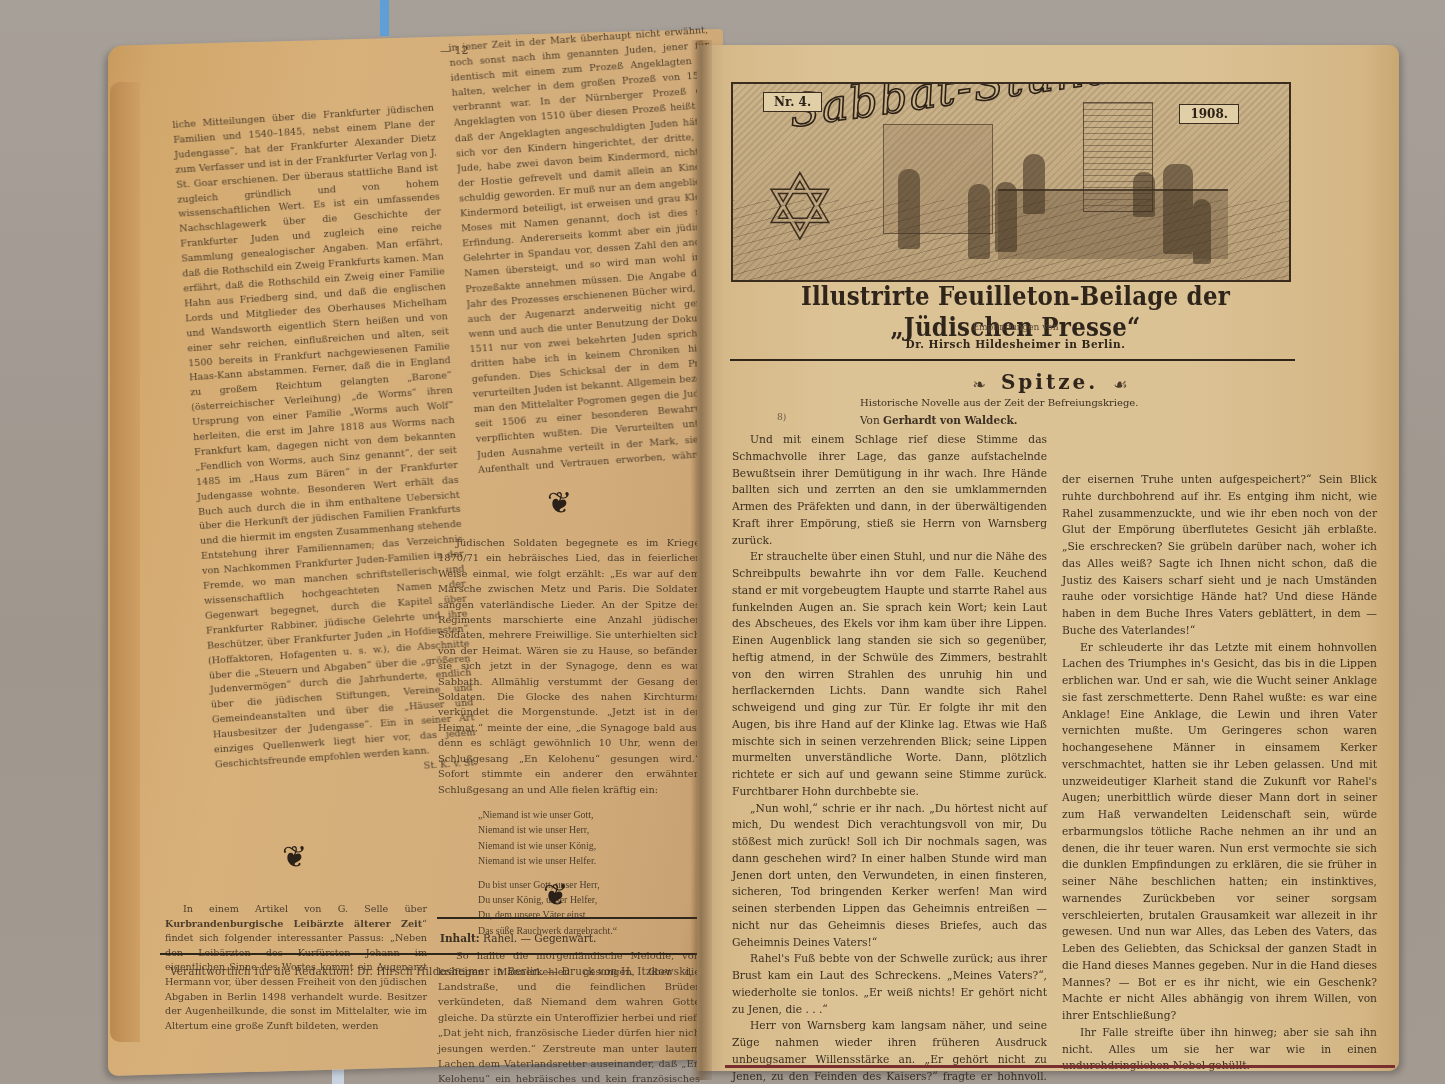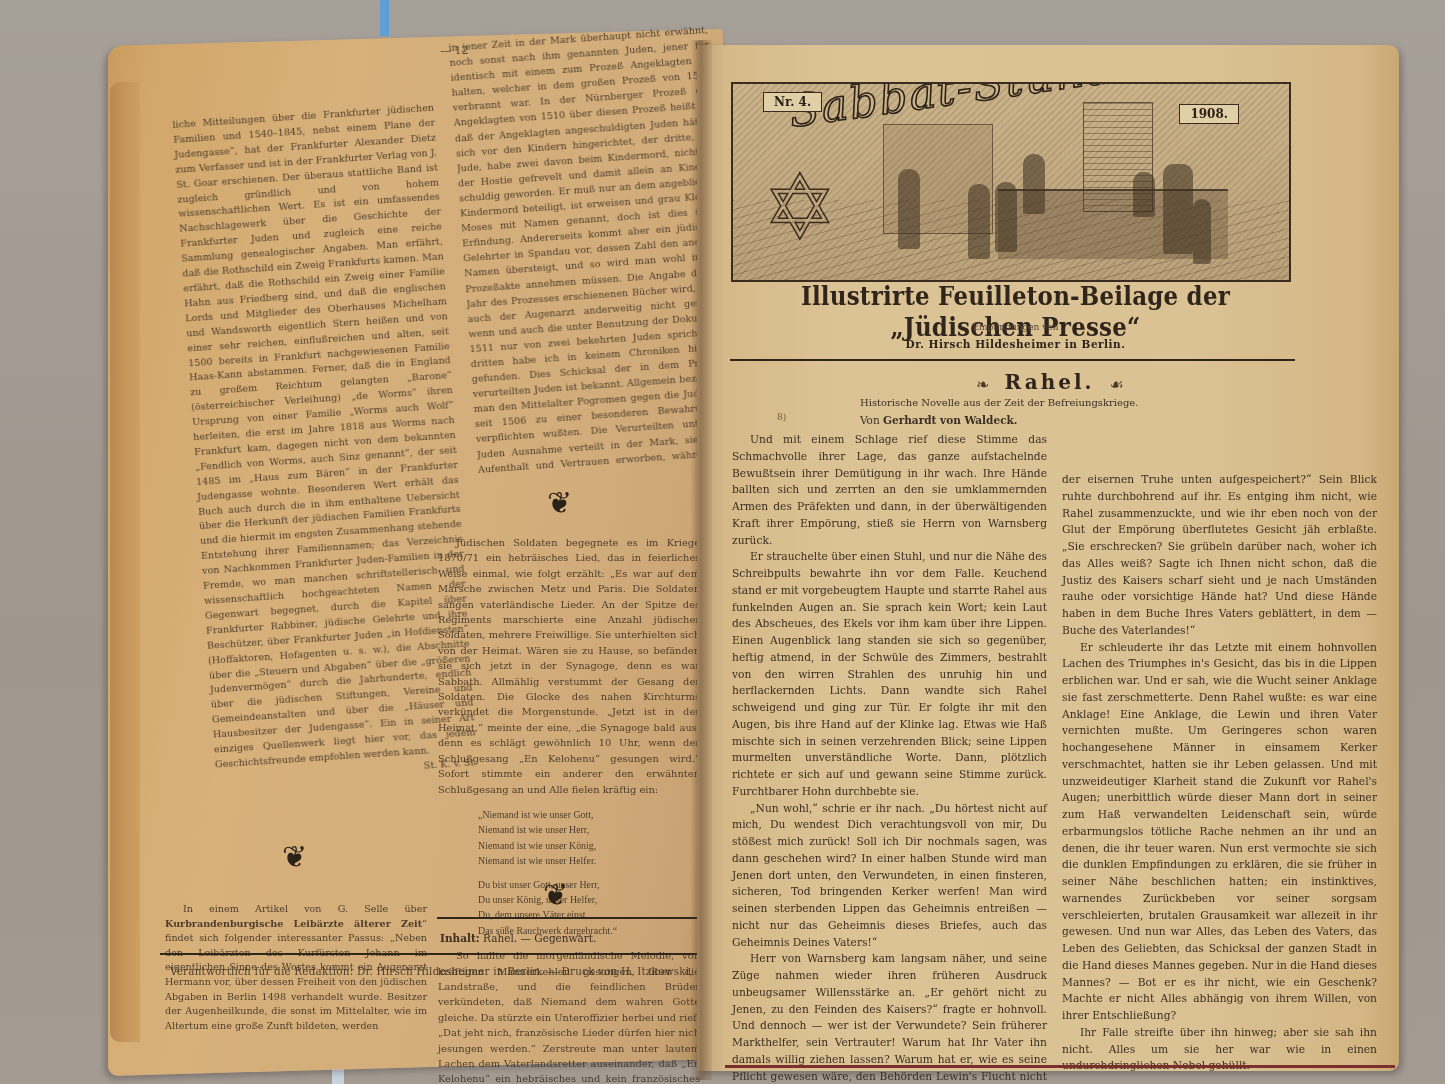--- a/index.html
+++ b/index.html
@@ -220,34 +220,35 @@
   <div class="year-label">1908.</div>
 </div>
 
 <div class="supplement-title">Illustrirte Feuilleton-Beilage der „Jüdischen Presse“</div>
 <div class="editor-label">Empfindungen von</div>
 <div class="editor-name">Dr. Hirsch Hildesheimer in Berlin.</div>
 <div class="masthead-rule"></div>
 
 <div class="story-title-wrap">
   <span class="flourish">❧</span>
-  <span class="story-title">Rahel.</span>
+  <span class="story-title">Spitze.</span>
   <span class="flourish">☙</span>
 </div>
 <div class="story-subtitle">Historische Novelle aus der Zeit der Befreiungskriege.</div>
 <div class="story-byline">
   <span>Von</span>
   <b>Gerhardt von Waldeck.</b>
 </div>
 <div class="installment">8)</div>
 
 <div class="col right-col-1" style="top:432px;">
   <p>Und mit einem Schlage rief diese Stimme das Schmachvolle ihrer Lage, das ganze aufstachelnde Bewußtsein ihrer Demütigung in ihr wach. Ihre Hände ballten sich und zerrten an den sie umklammernden Armen des Präfekten und dann, in der überwältigenden Kraft ihrer Empörung, stieß sie Herrn von Warnsberg zurück.</p>
   <p>Er strauchelte über einen Stuhl, und nur die Nähe des Schreibpults bewahrte ihn vor dem Falle. Keuchend stand er mit vorgebeugtem Haupte und starrte Rahel aus funkelnden Augen an. Sie sprach kein Wort; kein Laut des Abscheues, des Ekels vor ihm kam über ihre Lippen. Einen Augenblick lang standen sie sich so gegenüber, heftig atmend, in der Schwüle des Zimmers, bestrahlt von den wirren Strahlen des unruhig hin und herflackernden Lichts. Dann wandte sich Rahel schweigend und ging zur Tür. Er folgte ihr mit den Augen, bis ihre Hand auf der Klinke lag. Etwas wie Haß mischte sich in seinen verzehrenden Blick; seine Lippen murmelten unverständliche Worte. Dann, plötzlich richtete er sich auf und gewann seine Stimme zurück. Furchtbarer Hohn durchbebte sie.</p>
   <p>„Nun wohl,“ schrie er ihr nach. „Du hörtest nicht auf mich, Du wendest Dich verachtungsvoll von mir, Du stößest mich zurück! Soll ich Dir nochmals sagen, was dann geschehen wird? In einer halben Stunde wird man Jenen dort unten, den Verwundeten, in einen finsteren, sicheren, Tod bringenden Kerker werfen! Man wird seinen sterbenden Lippen das Geheimnis entreißen — nicht nur das Geheimnis dieses Briefes, auch das Geheimnis Deines Vaters!“</p>
+  <p>Rahel's Fuß bebte von der Schwelle zurück; aus ihrer Brust kam ein Laut des Schreckens. „Meines Vaters?“, wiederholte sie tonlos. „Er weiß nichts! Er gehört nicht zu Jenen, die . . .“</p>
   <p>Herr von Warnsberg kam langsam näher, und seine Züge nahmen wieder ihren früheren Ausdruck unbeugsamer Willensstärke an. „Er gehört nicht zu Jenen, zu den Feinden des Kaisers?“ fragte er hohnvoll. Und dennoch — wer ist der Verwundete? Sein früherer Markthelfer, sein Vertrauter! Warum hat Ihr Vater ihn damals willig ziehen lassen? Warum hat er, wie es seine Pflicht gewesen wäre, den Behörden Lewin's Flucht nicht angezeigt? Weil er sie billigte, weil er mit ihren Zielen einverstanden war!“</p>
 
 </div>
 
 <div class="col right-col-2" style="top:432px;">
   <p class="noindent">der eisernen Truhe unten aufgespeichert?“ Sein Blick ruhte durchbohrend auf ihr. Es entging ihm nicht, wie Rahel zusammenzuckte, und wie ihr eben noch von der Glut der Empörung überflutetes Gesicht jäh erblaßte. „Sie erschrecken? Sie grübeln darüber nach, woher ich das Alles weiß? Sagte ich Ihnen nicht schon, daß die Justiz des Kaisers scharf sieht und je nach Umständen rauhe oder vorsichtige Hände hat? Und diese Hände haben in dem Buche Ihres Vaters geblättert, in dem — Buche des Vaterlandes!“</p>
   <p>Er schleuderte ihr das Letzte mit einem hohnvollen Lachen des Triumphes in's Gesicht, das bis in die Lippen erblichen war. Und er sah, wie die Wucht seiner Anklage sie fast zerschmetterte. Denn Rahel wußte: es war eine Anklage! Eine Anklage, die Lewin und ihren Vater vernichten mußte. Um Geringeres schon waren hochangesehene Männer in einsamem Kerker verschmachtet, hatten sie ihr Leben gelassen. Und mit unzweideutiger Klarheit stand die Zukunft vor Rahel's Augen; unerbittlich würde dieser Mann dort in seiner zum Haß verwandelten Leidenschaft sein, würde erbarmungslos tötliche Rache nehmen an ihr und an denen, die ihr teuer waren. Nun erst vermochte sie sich die dunklen Empfindungen zu erklären, die sie früher in seiner Nähe beschlichen hatten; ein instinktives, warnendes Zurückbeben vor seiner sorgsam verschleierten, brutalen Grausamkeit war allezeit in ihr gewesen. Und nun war Alles, das Leben des Vaters, das Leben des Geliebten, das Schicksal der ganzen Stadt in die Hand dieses Mannes gegeben. Nur in die Hand dieses Mannes? — Bot er es ihr nicht, wie ein Geschenk? Machte er nicht Alles abhängig von ihrem Willen, von ihrer Entschließung?</p>
   <p>Ihr Falle streifte über ihn hinweg; aber sie sah ihn nicht. Alles um sie her war wie in einen undurchdringlichen Nebel gehüllt.</p>
 
 </div>

